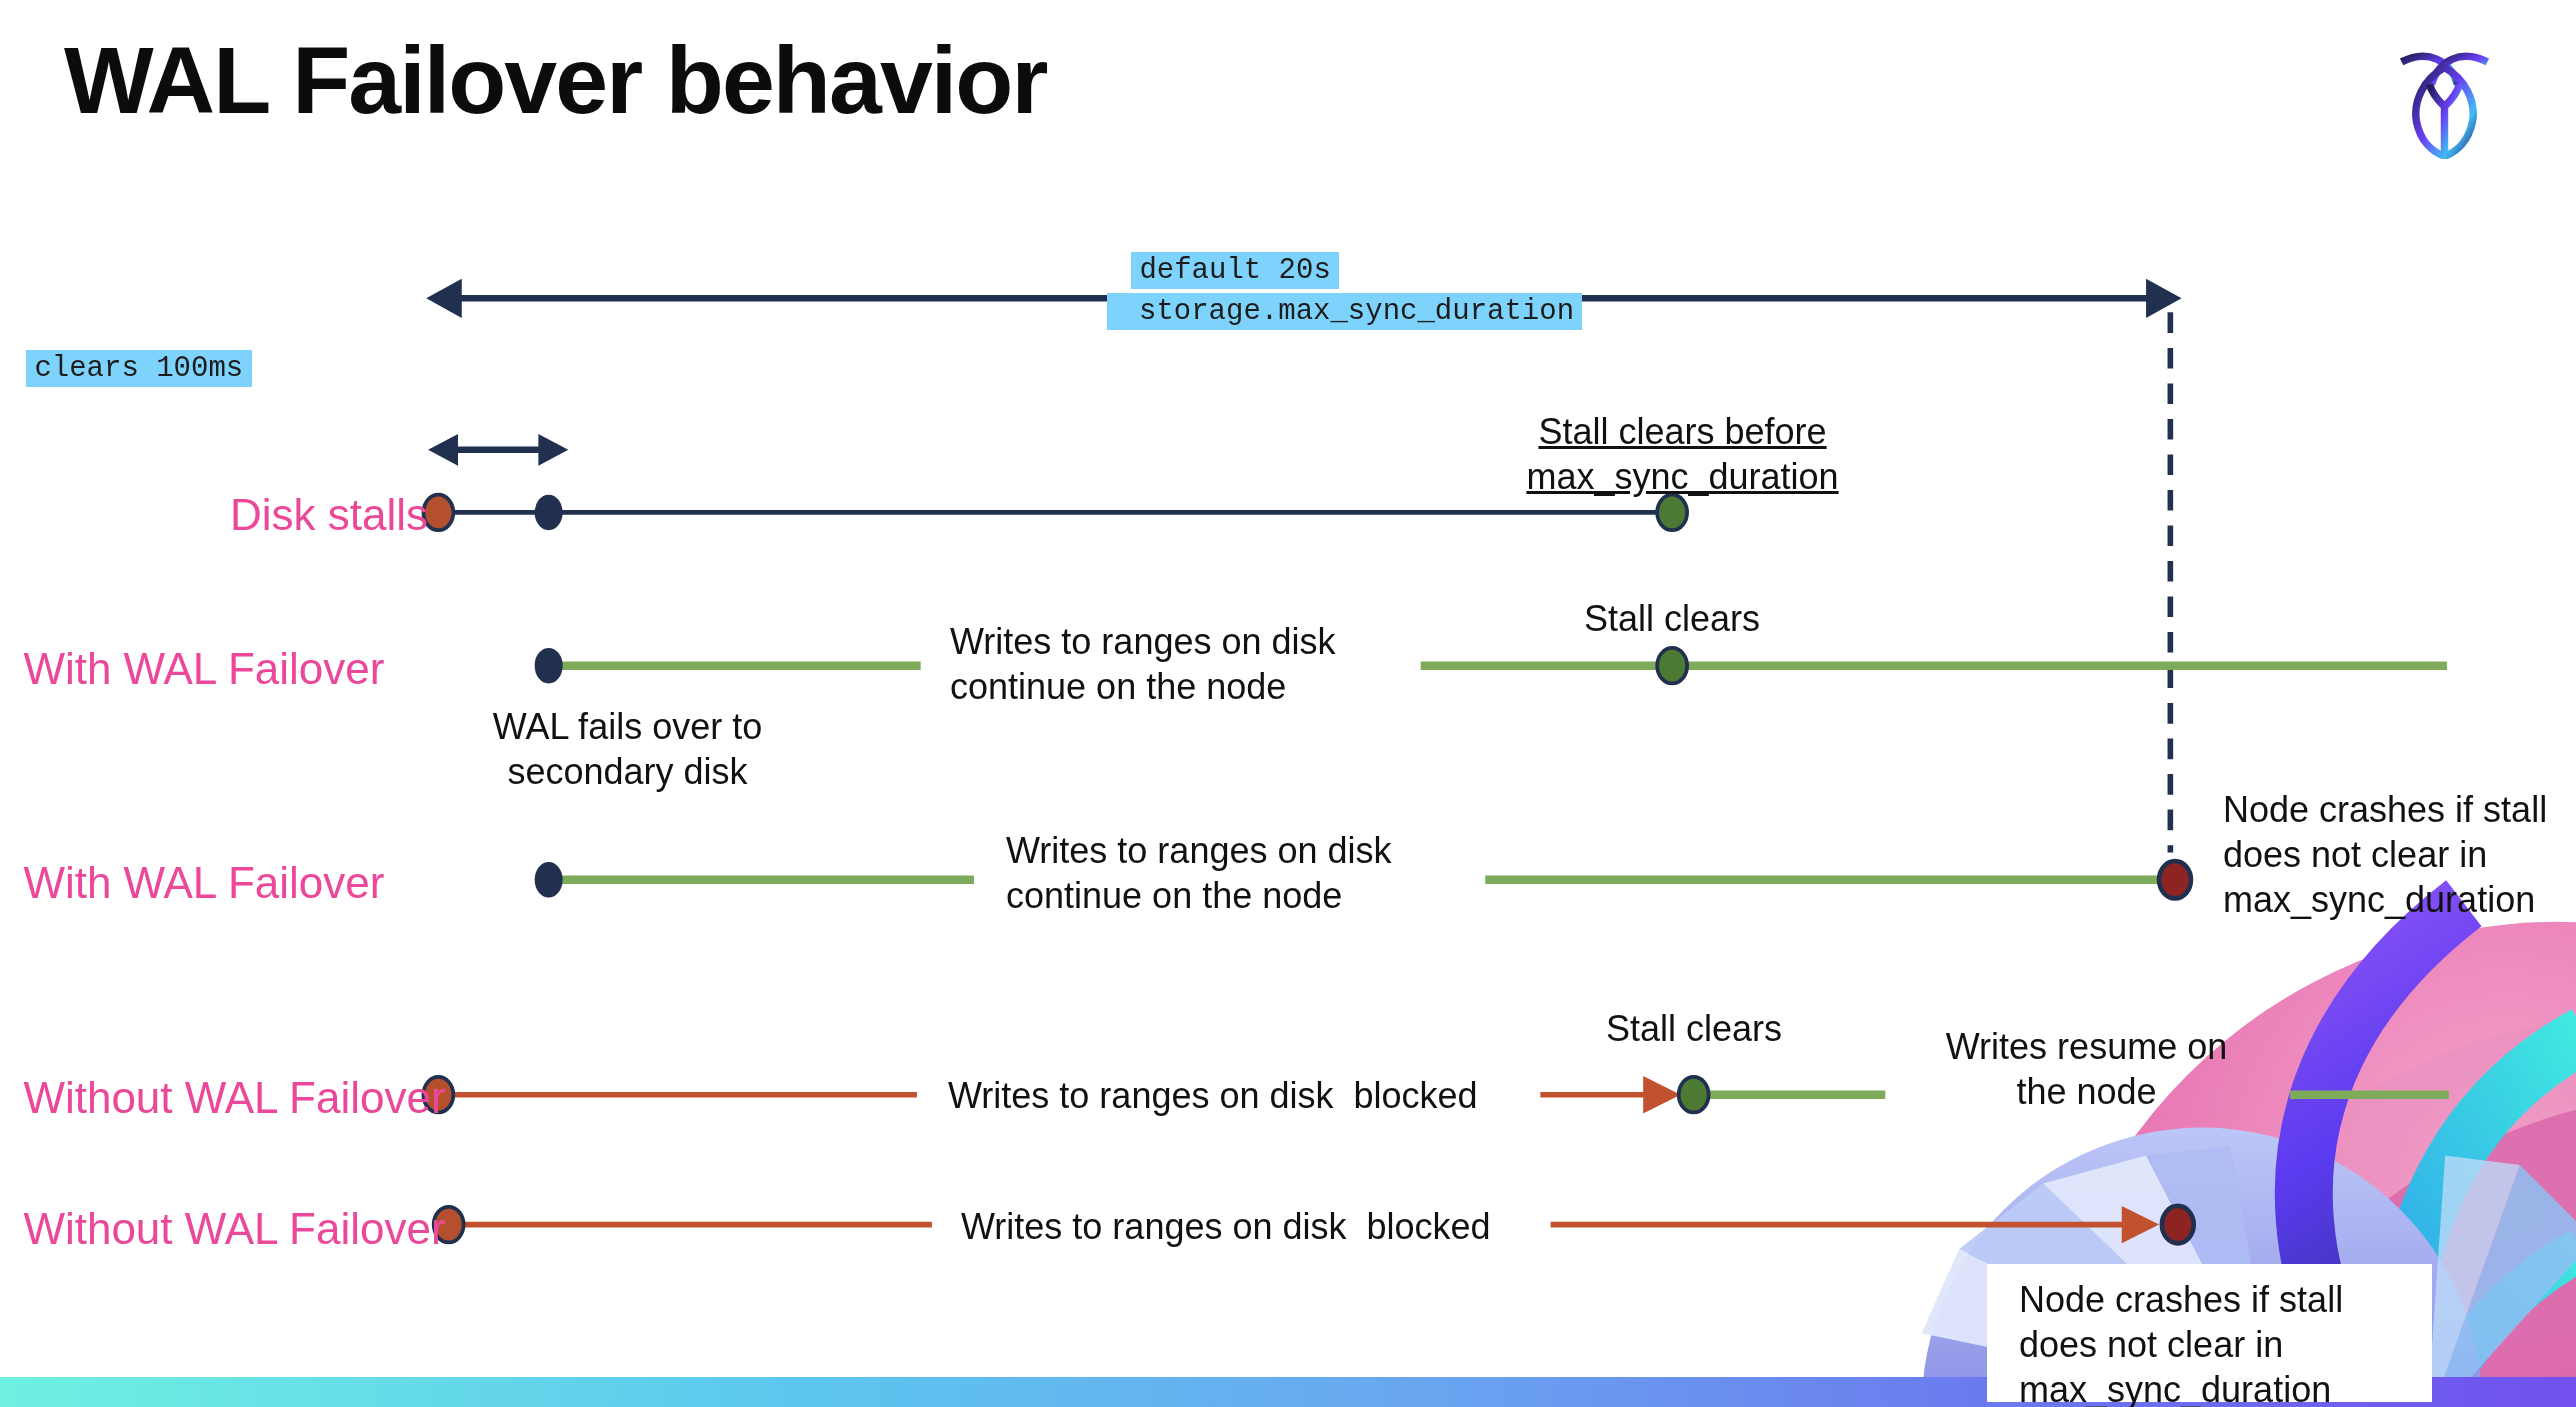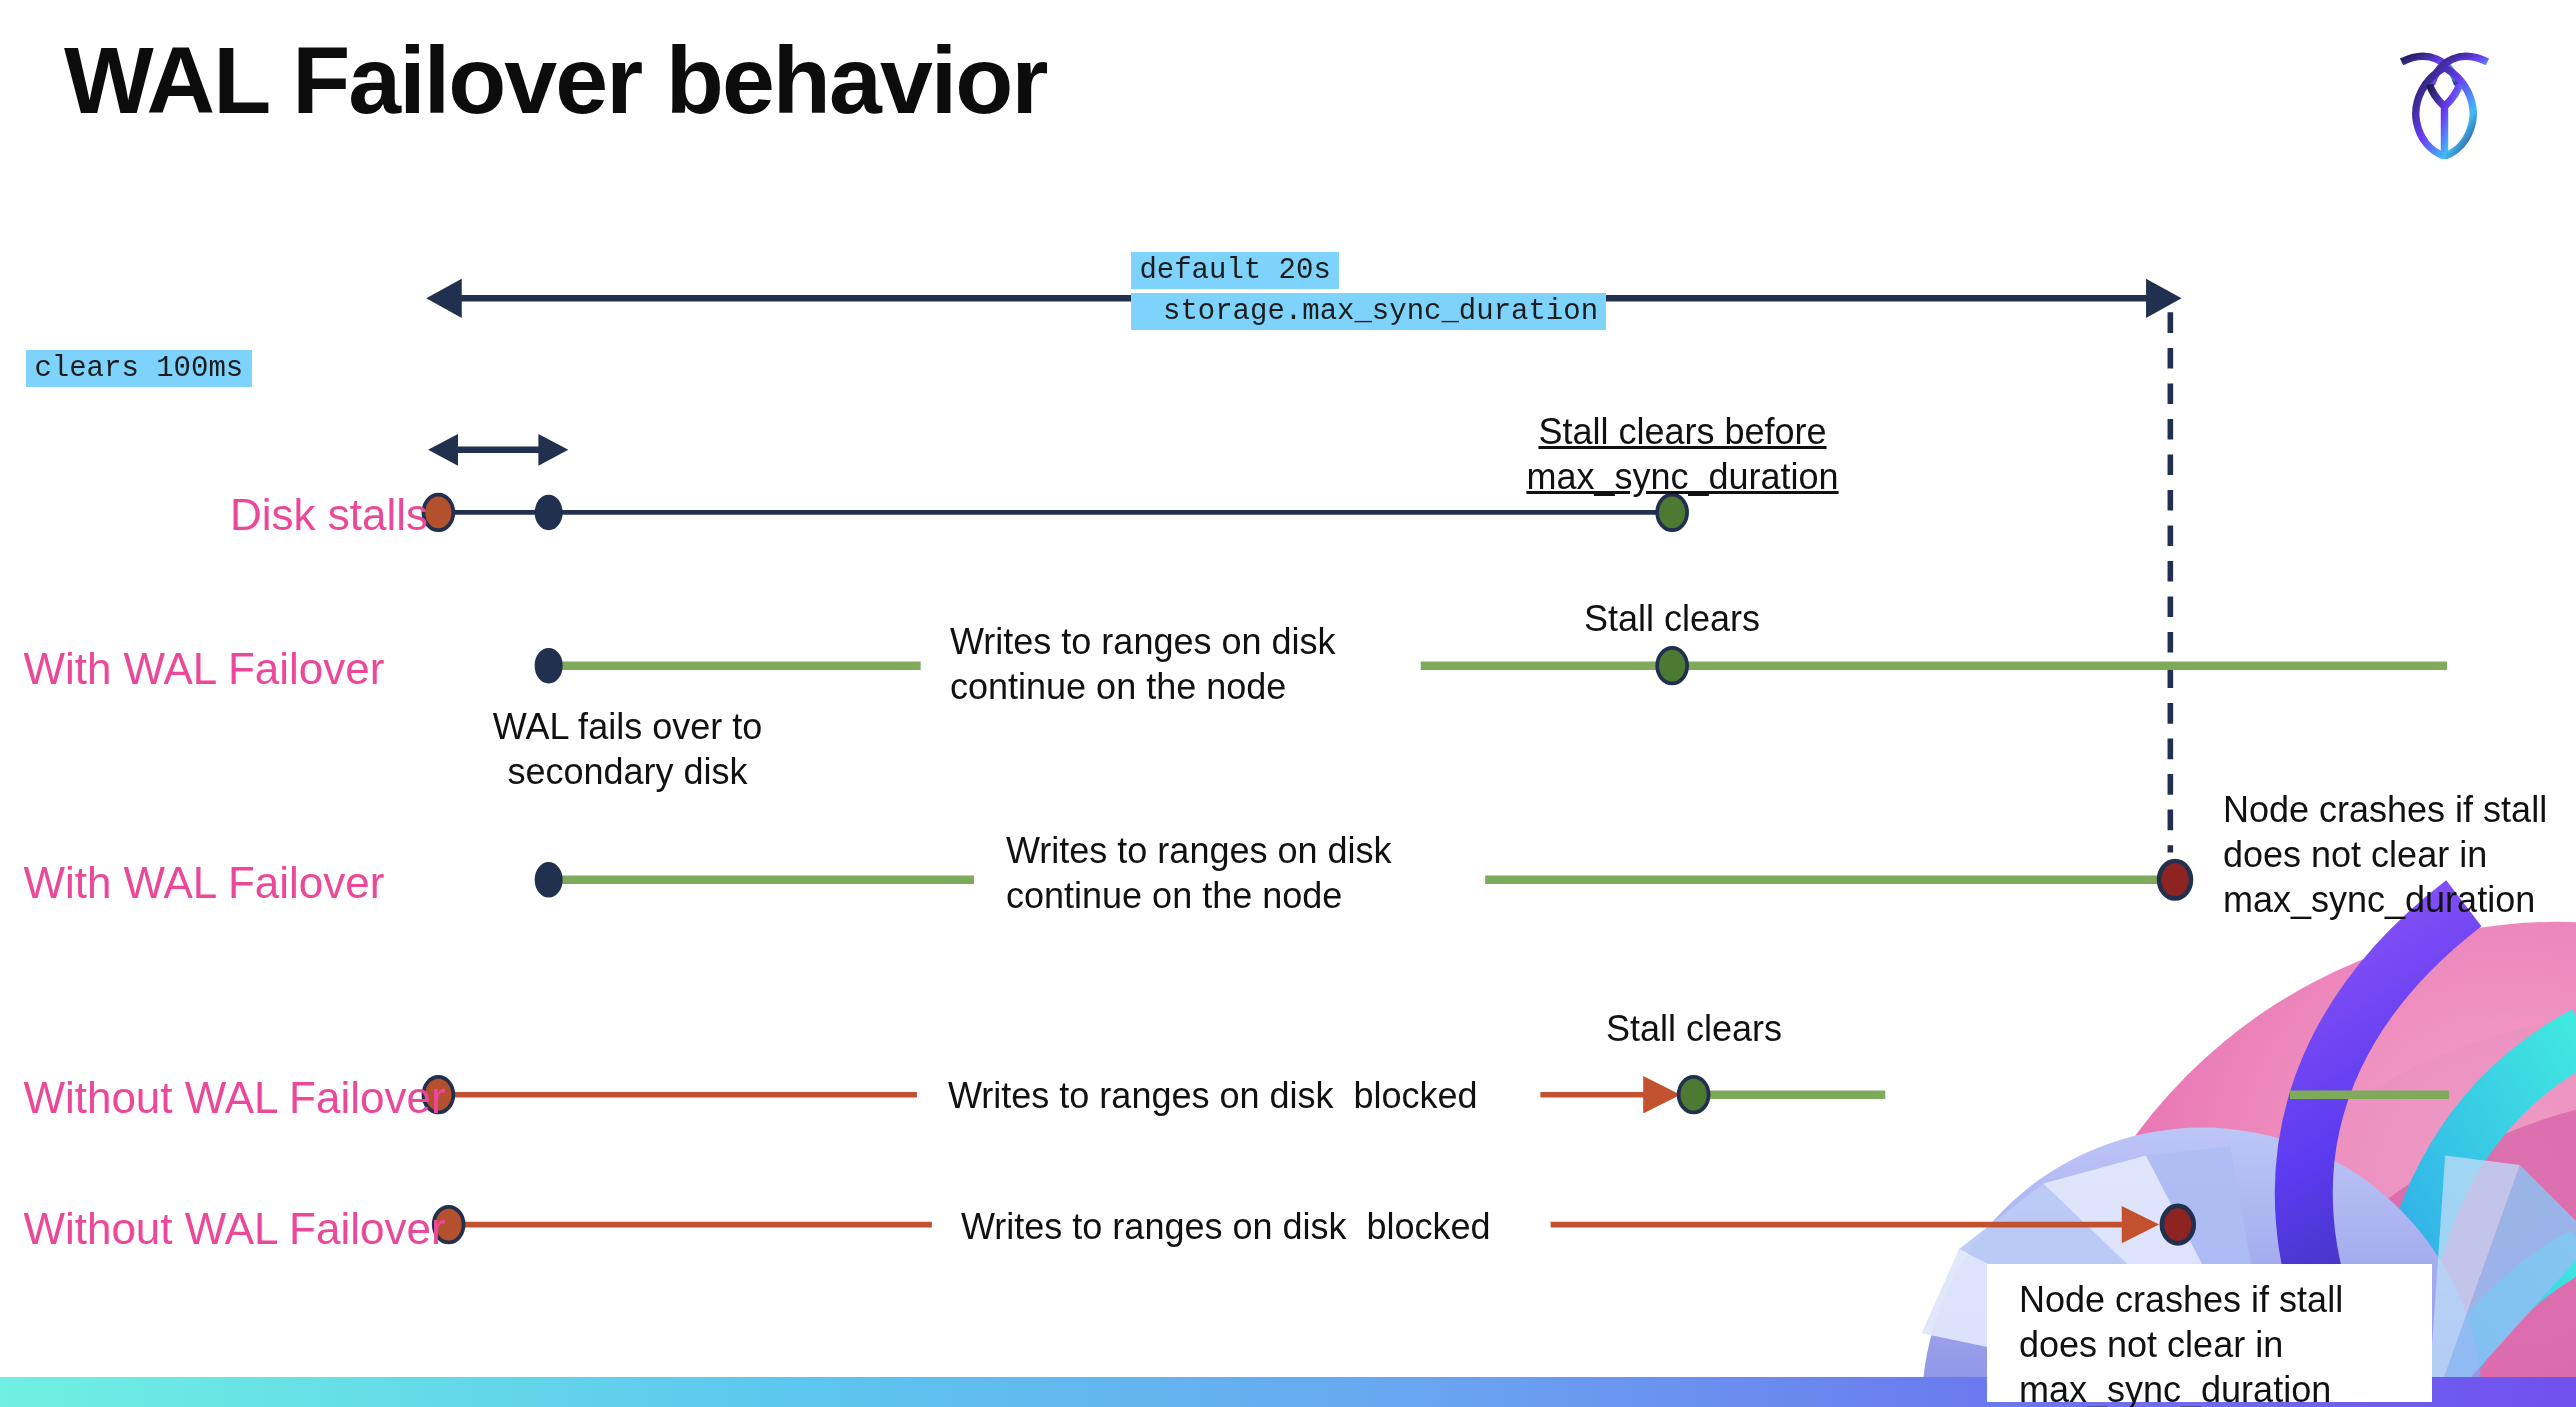--- a/index.html
+++ b/index.html
@@ -148,21 +148,21 @@
     <g>
       <line x1="480" y1="1310" x2="997" y2="1310" stroke="#c2522f" stroke-width="6"></line>
       <line x1="1659" y1="1310" x2="2276" y2="1310" stroke="#c2522f" stroke-width="6"></line>
       <polygon points="2310,1310 2270,1290 2270,1330" fill="#c2522f"></polygon>
       <ellipse cx="480" cy="1310" rx="16" ry="19" fill="#b5502e" stroke="#22304f" stroke-width="4"></ellipse>
       <ellipse cx="2330" cy="1310" rx="17" ry="20" fill="#8e2421" stroke="#22304f" stroke-width="5"></ellipse>
     </g>
   </svg>
 
   <span class="code" style="left:1131px;top:252px;">default 20s</span>
-  <span class="code" style="left:1131px;top:293px;padding-left:32px;">storage.max_sync_duration</span>
+  <span class="code" style="left:1107px;top:293px;padding-left:32px;">storage.max_sync_duration</span>
   <span class="code" style="left:26px;top:350px;">clears 100ms</span>
 
   <div class="rowlabel" style="left:230px;top:490px;">Disk stalls</div>
   <div class="rowlabel" style="left:23.4px;top:644px;">With WAL Failover</div>
   <div class="rowlabel" style="left:23.4px;top:858px;">With WAL Failover</div>
   <div class="rowlabel" style="left:23.4px;top:1073px;">Without WAL Failover</div>
   <div class="rowlabel" style="left:23.4px;top:1204px;">Without WAL Failover</div>
 
   <div class="note center" style="left:1486px;top:409px;width:393px;text-decoration:underline;">Stall clears before
 max_sync_duration</div>
@@ -171,20 +171,22 @@
   <div class="note center" style="left:450px;top:692px;width:355px;margin-top:12px;">WAL fails over to
 secondary disk</div>
   <div class="note center" style="left:1513px;top:596px;width:318px;">Stall clears</div>
   <div class="note" style="left:1006px;top:828px;">Writes to ranges on disk
 continue on the node</div>
   <div class="note" style="left:2223px;top:787px;width:355px;">Node crashes if stall
 does not clear in
 max_sync_duration</div>
   <div class="note" style="left:948px;top:1073px;">Writes to ranges on disk  blocked</div>
   <div class="note center" style="left:1535px;top:1006px;width:318px;">Stall clears</div>
+  <div class="note center" style="left:1923px;top:1024px;width:327px;">Writes resume on
+the node</div>
   <div class="note" style="left:961px;top:1204px;">Writes to ranges on disk  blocked</div>
 
   <div class="crash-box">
     <div class="note">Node crashes if stall
 does not clear in
 max_sync_duration</div>
   </div>
 
 </div>
 

